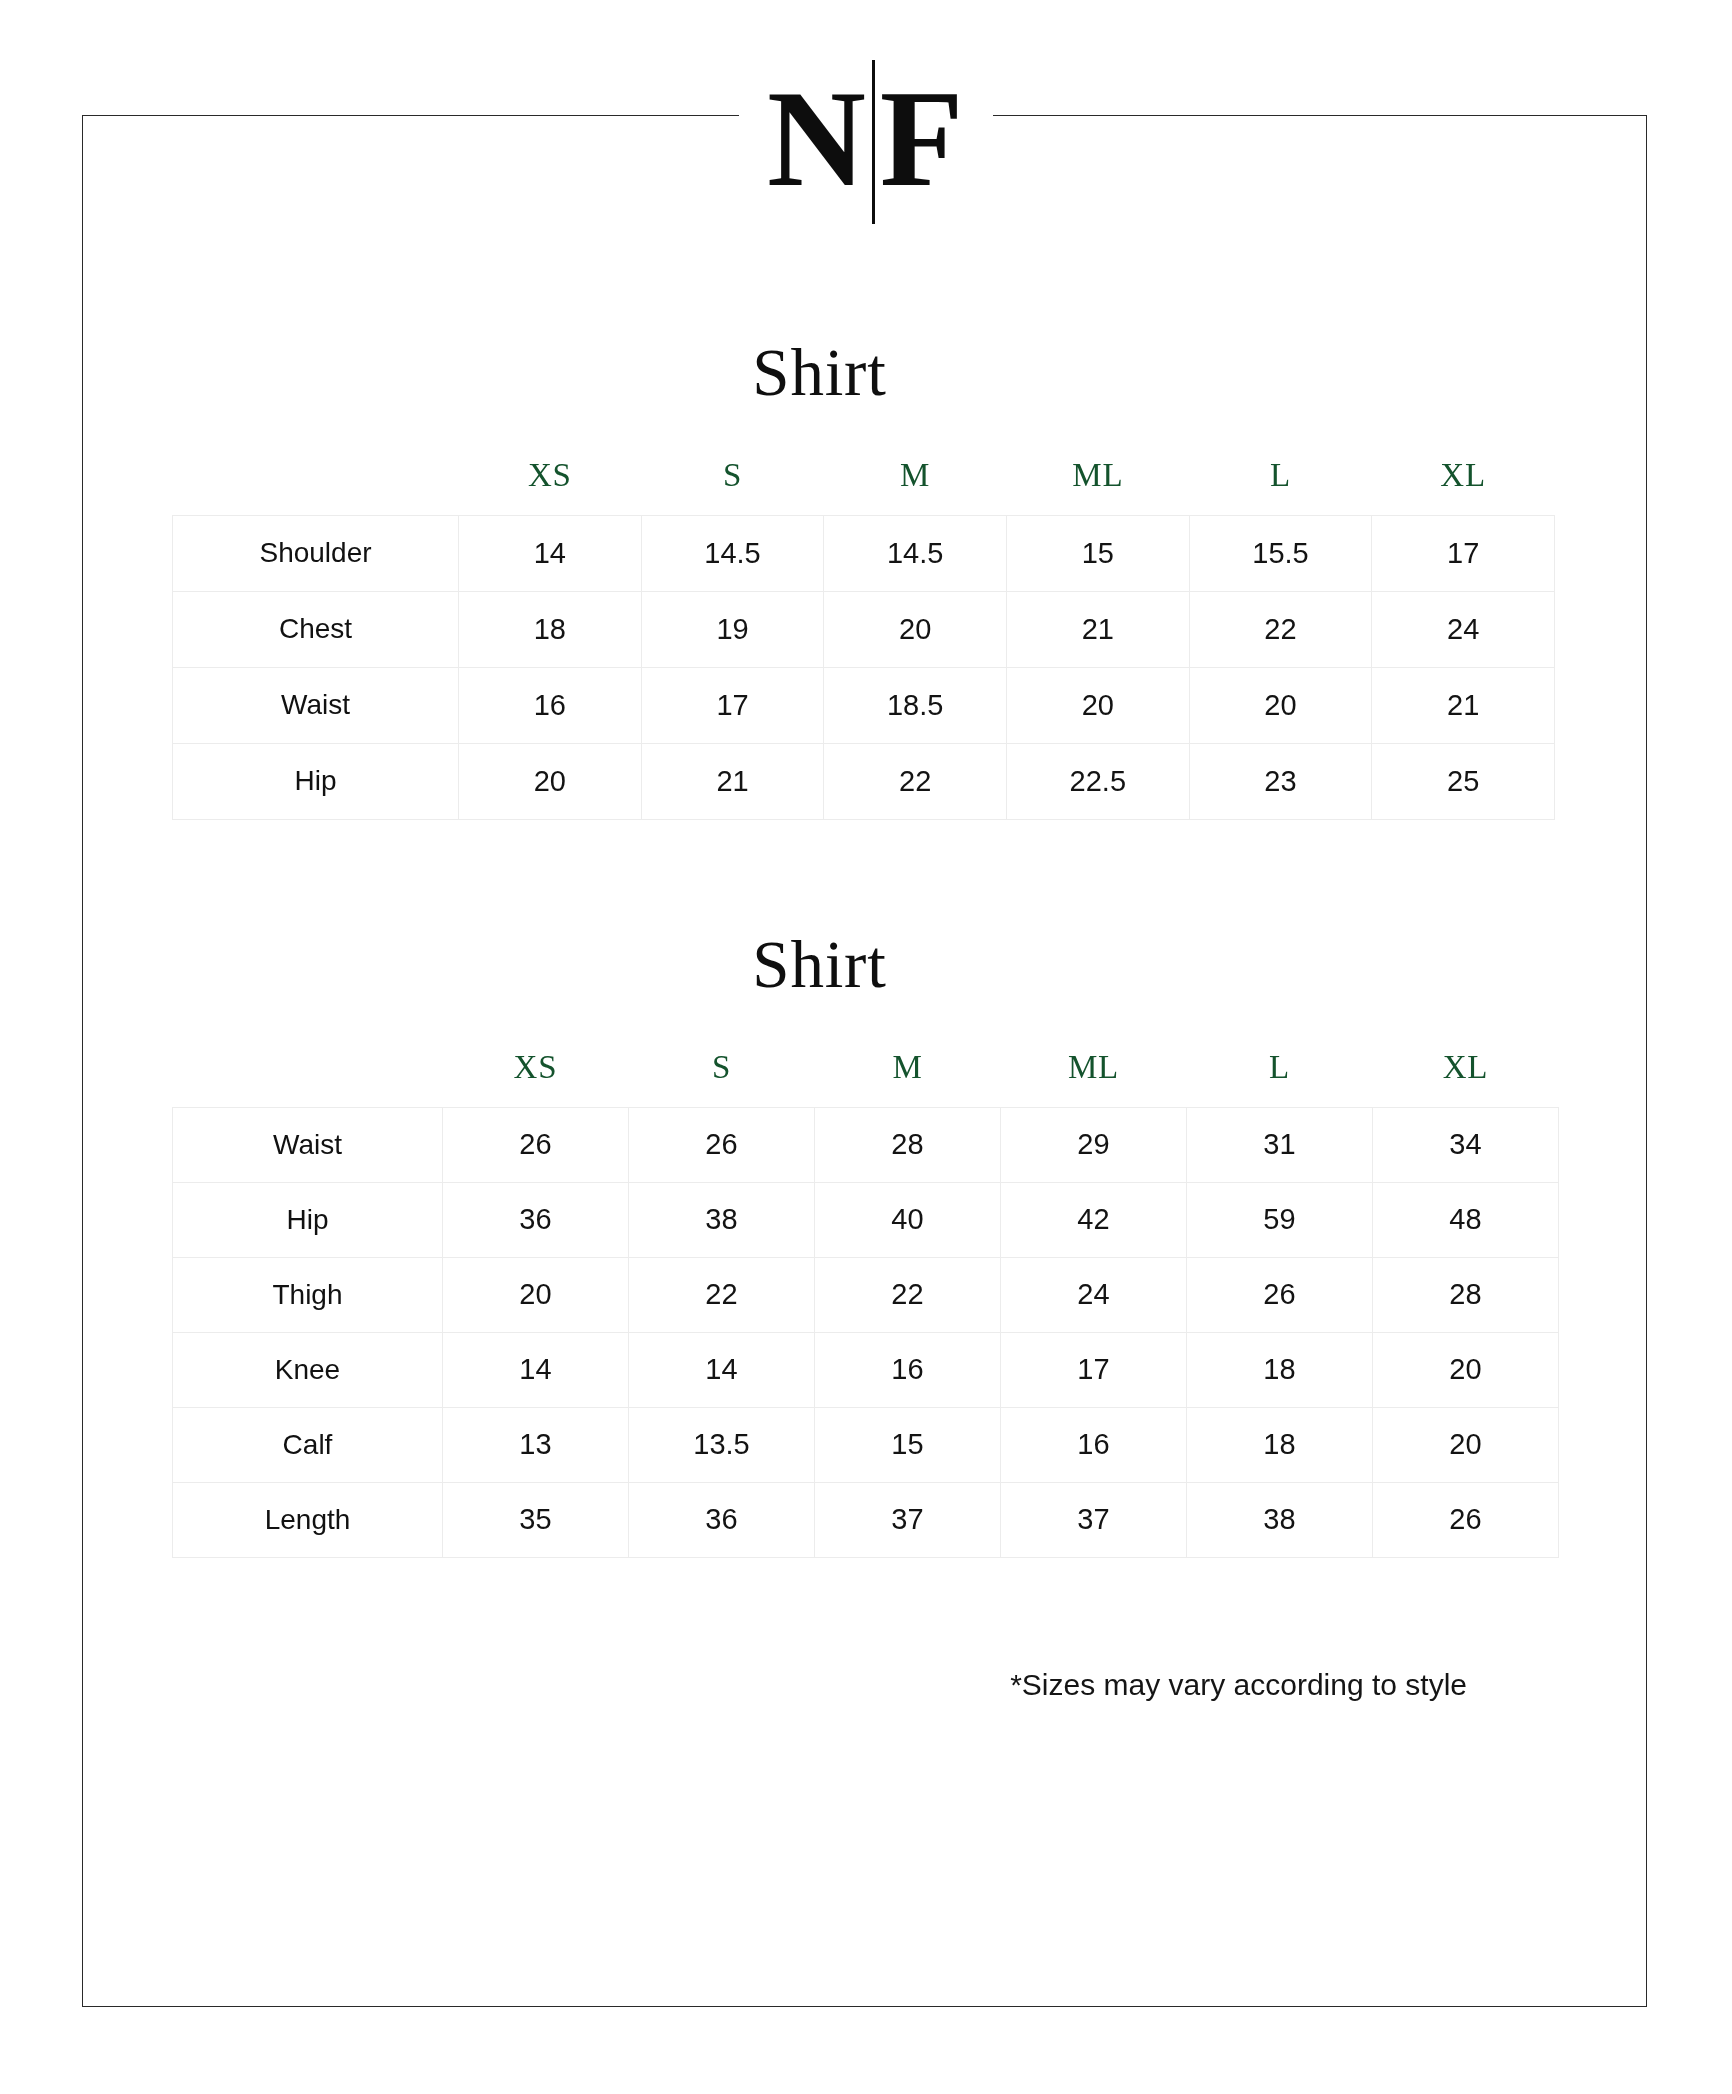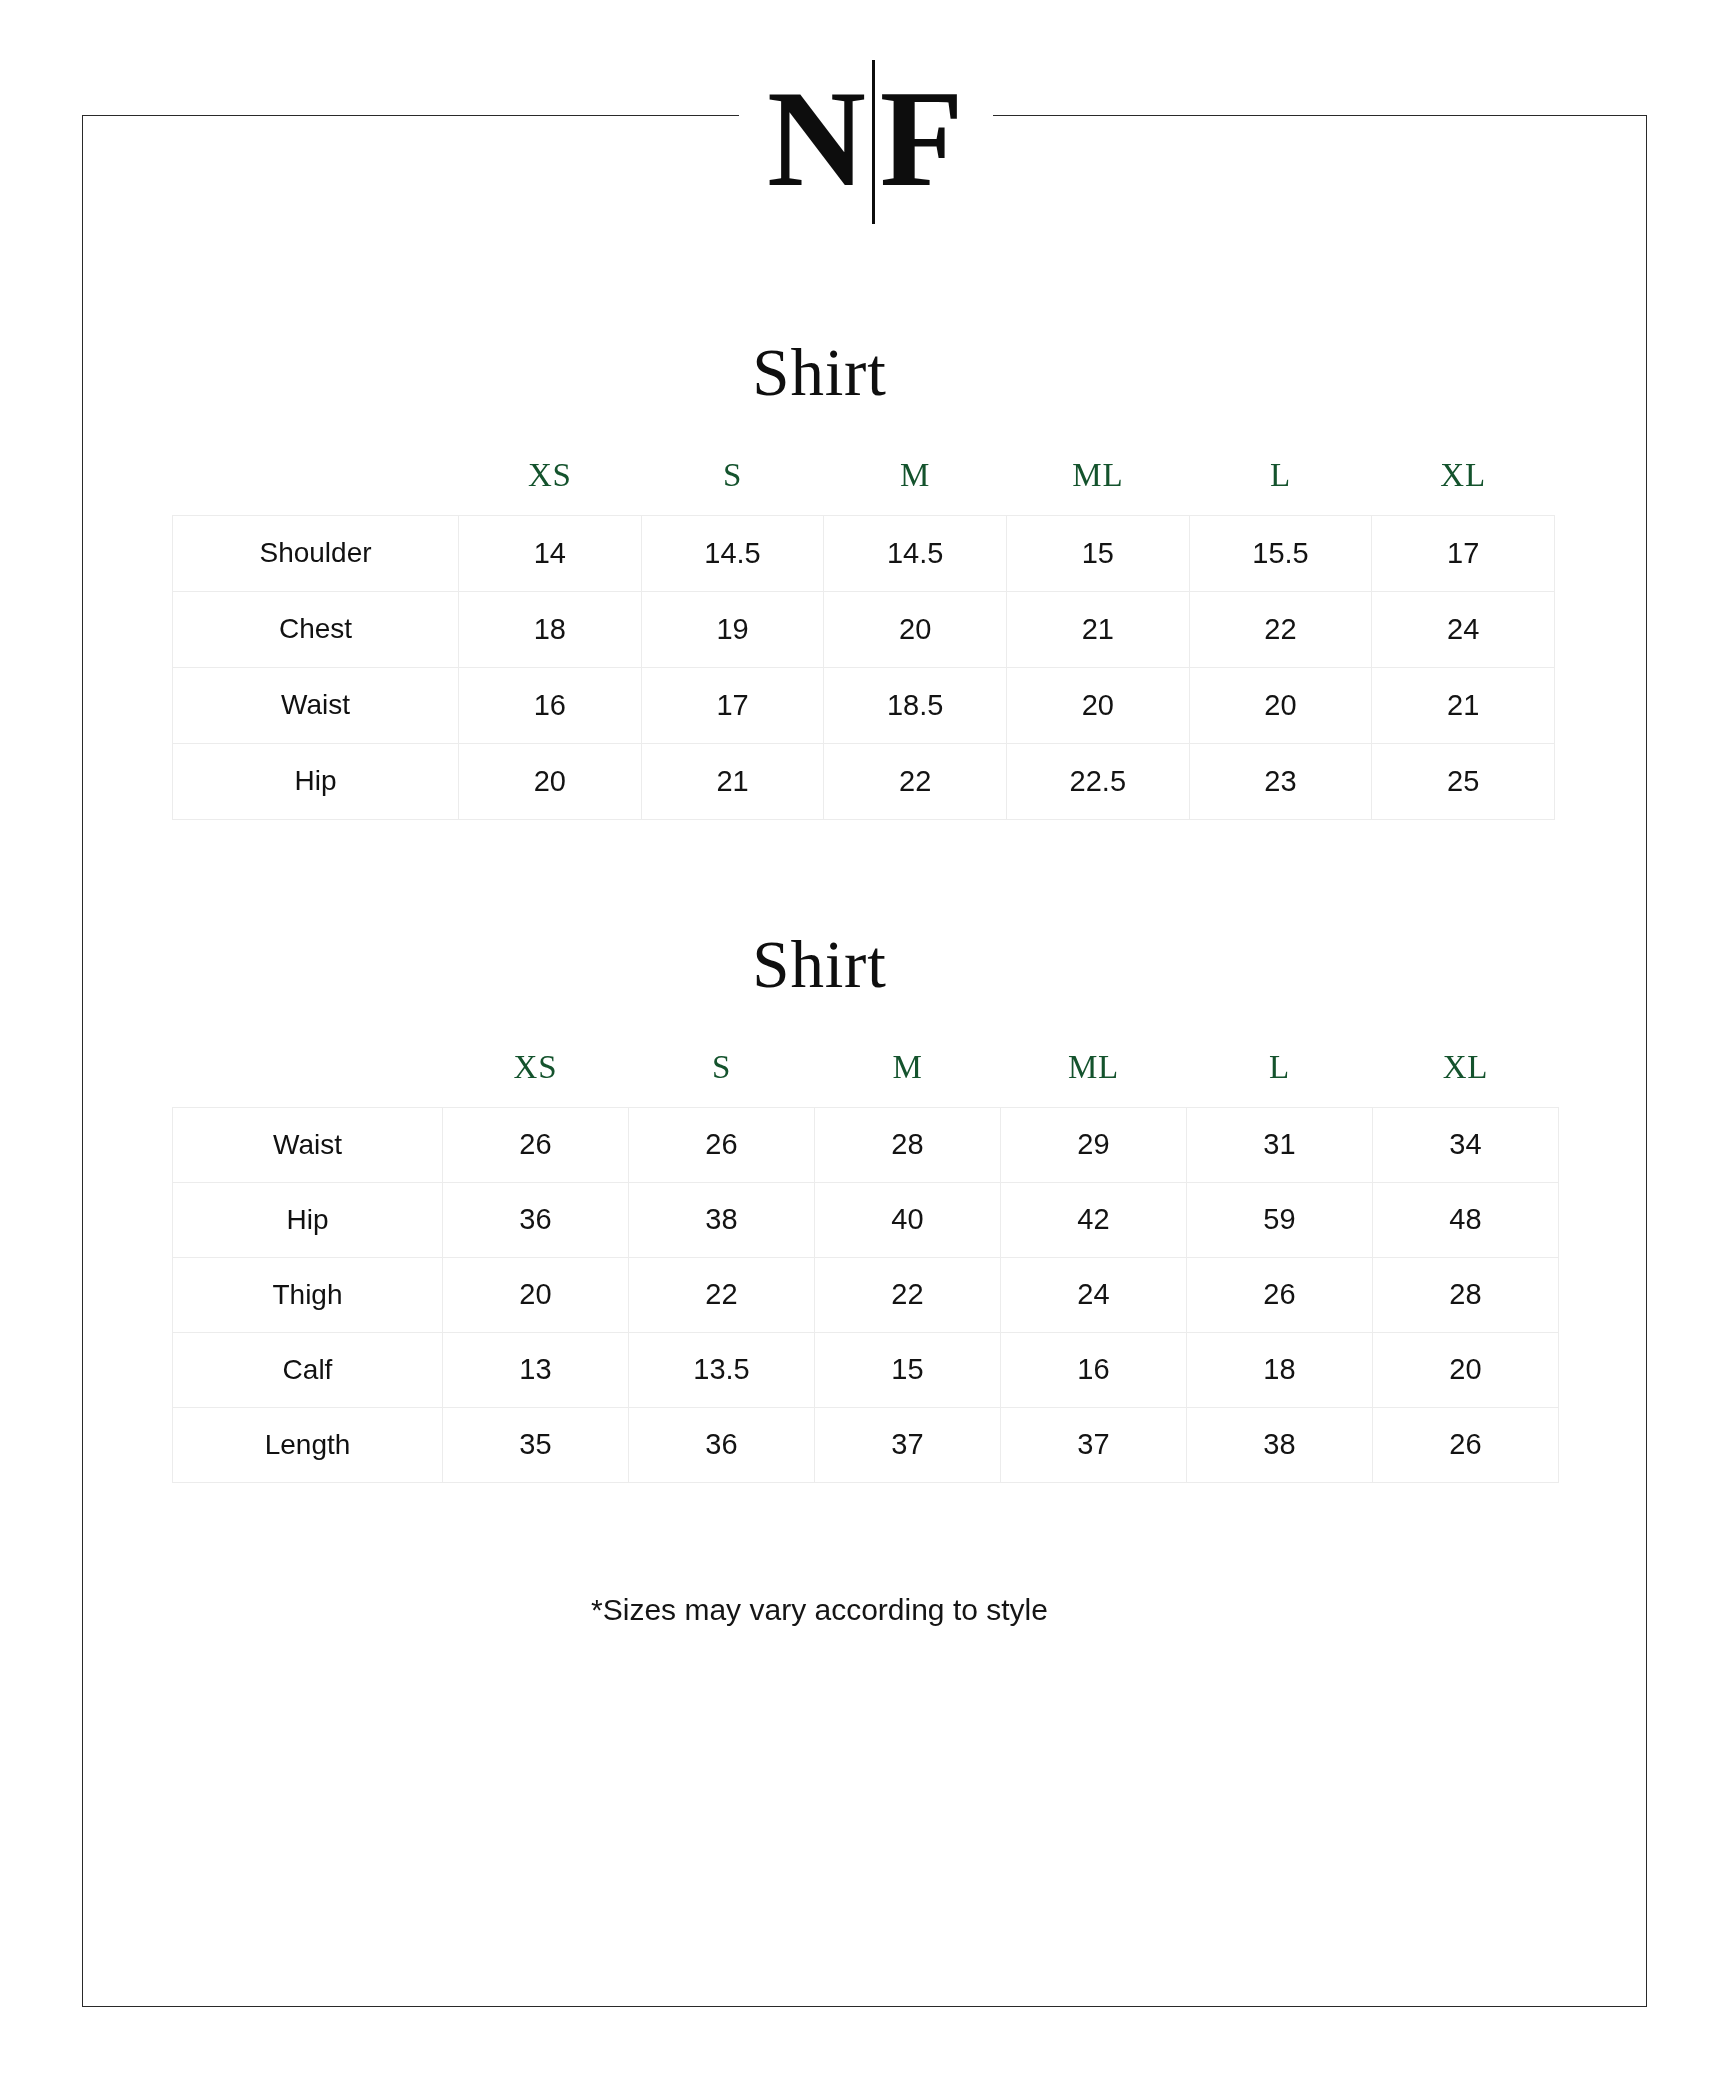--- a/index.html
+++ b/index.html
@@ -138,21 +138,21 @@
   .shirt-table col.c0 { width: 285px; }
   .shirt-table col.cs { width: 182px; }
 
   .pants-table col.c0 { width: 270px; }
   .pants-table col.cs { width: 186px; }
 
   .shirt-table td { height: 75px; }
   .pants-table td { height: 74px; }
 
   .footnote {
-    text-align: center;
+    text-align: right;
     font-size: 30px;
     color: #151515;
     margin-top: 110px;
     font-family: "Liberation Sans", sans-serif;
   }
 </style>
 </head>
 <body>
 
 <div class="page">
@@ -279,20 +279,29 @@
         <tr>
           <td class="row-label">Thigh</td>
           <td>20</td>
           <td>22</td>
           <td>22</td>
           <td>24</td>
           <td>26</td>
           <td>28</td>
         </tr>
         <tr>
+          <td class="row-label">Knee</td>
+          <td>14</td>
+          <td>14</td>
+          <td>16</td>
+          <td>17</td>
+          <td>18</td>
+          <td>20</td>
+        </tr>
+        <tr>
           <td class="row-label">Calf</td>
           <td>13</td>
           <td>13.5</td>
           <td>15</td>
           <td>16</td>
           <td>18</td>
           <td>20</td>
         </tr>
         <tr>
           <td class="row-label">Length</td>

